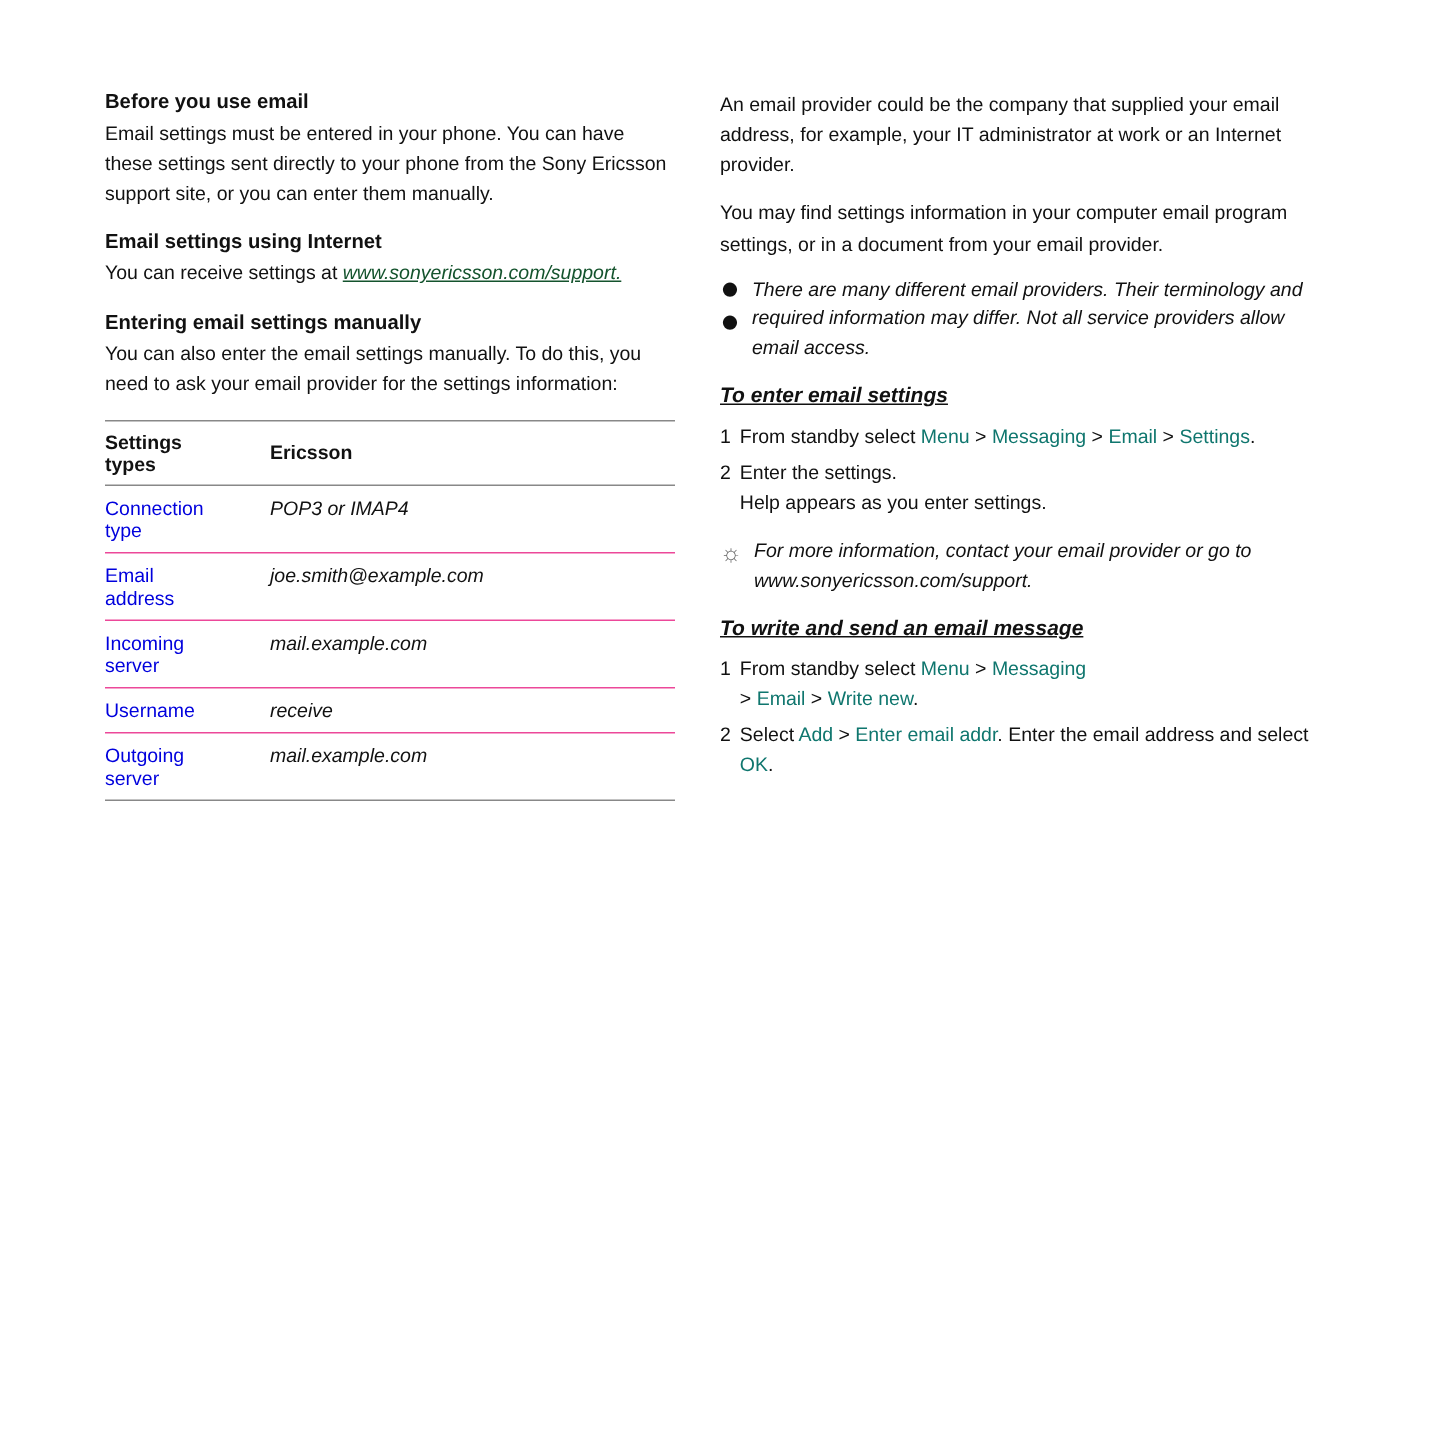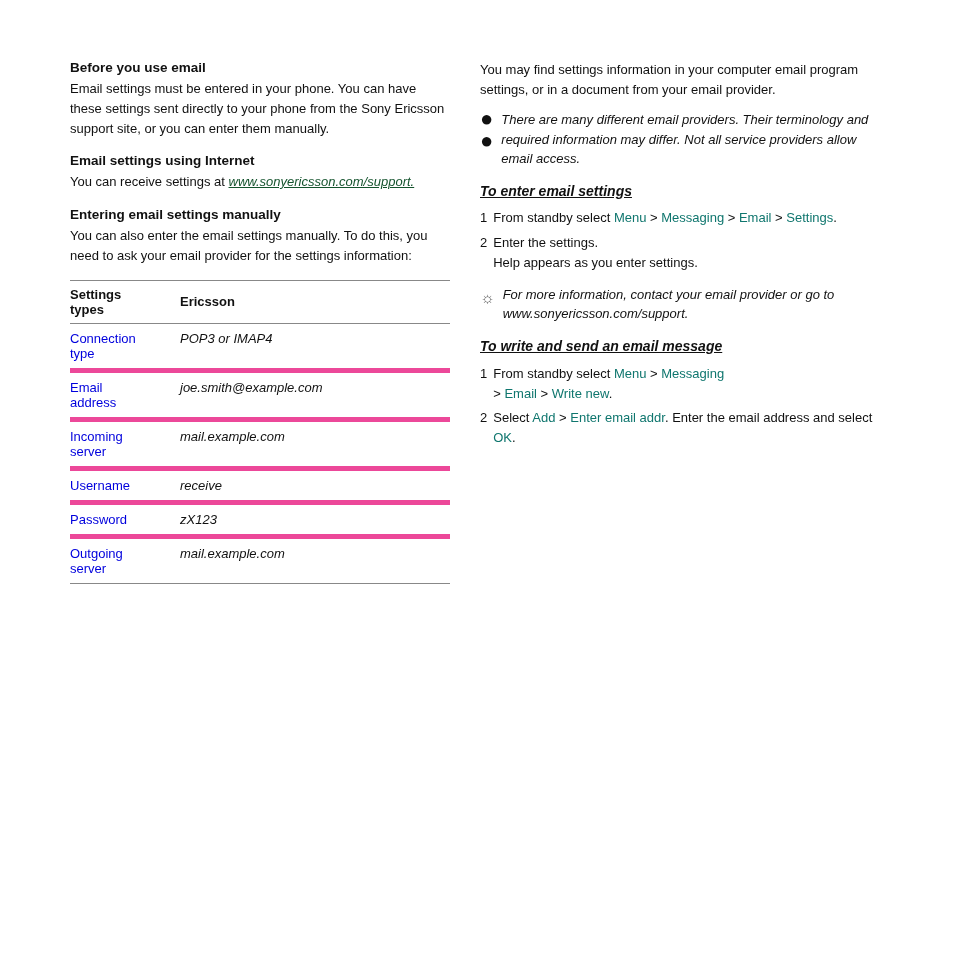--- a/index.html
+++ b/index.html
@@ -61,21 +61,21 @@
     }
     .settings-table th {
       font-weight: bold;
       text-align: left;
       padding: 6px 8px 6px 0;
       border-top: 1.5px solid #888;
       border-bottom: 1.5px solid #888;
     }
     .settings-table td {
       padding: 7px 8px 7px 0;
-      border-bottom: 5px solid #ec4899;
+      border-bottom: 1px solid #ec4899;
       vertical-align: top;
     }
     .settings-table td.key {
       color: #0000dd;
       width: 110px;
     }
     .settings-table td.val {
       font-style: italic;
     }
     .settings-table tr:last-child td {
@@ -202,34 +202,31 @@
           </tr>
           <tr>
             <td class="key">Incoming<br>server</td>
             <td class="val">mail.example.com</td>
           </tr>
           <tr>
             <td class="key">Username</td>
             <td class="val">receive</td>
           </tr>
           <tr>
-            <td class="key">Password</td>
-            <td class="val">zX123</td>
-          </tr>
-          <tr>
             <td class="key">Outgoing<br>server</td>
             <td class="val">mail.example.com</td>
           </tr>
         </tbody>
       </table>
 
     </div>
 
     <div class="right-col">
 
+      <p style="margin-bottom:12px;">An email provider could be the company that supplied your email address, for example, your IT administrator at work or an Internet provider.</p>
       <p style="">You may find settings information in your computer email program settings, or in a document from your email provider.</p>
 
       <div class="note-exclamation">
         <div class="excl">●<br>●</div>
         <div>There are many different email providers. Their terminology and required information may differ. Not all service providers allow email access.</div>
       </div>
 
       <p class="proc-title">To enter email settings</p>
       <ul class="proc-list">
         <li>

